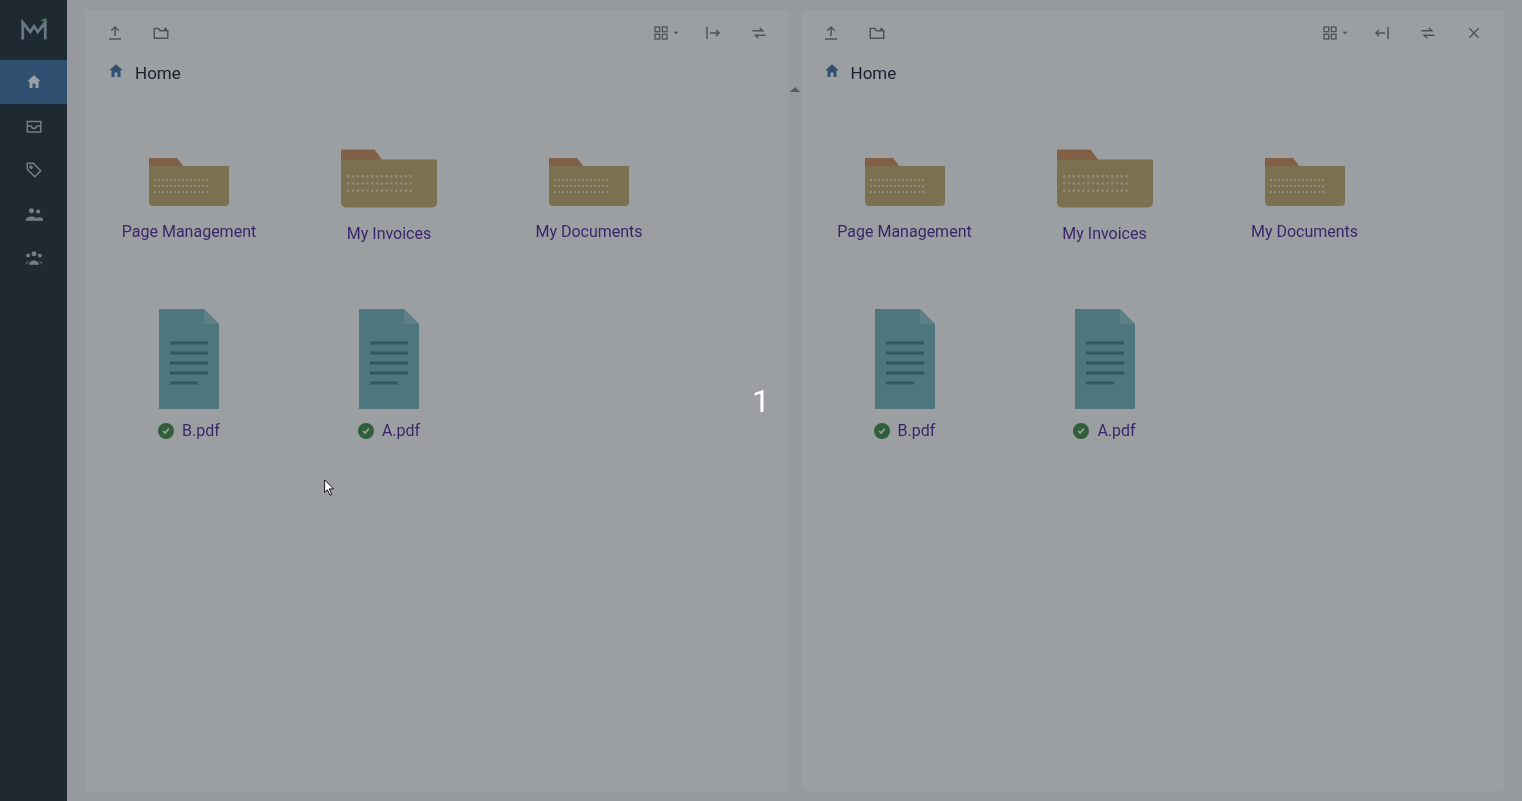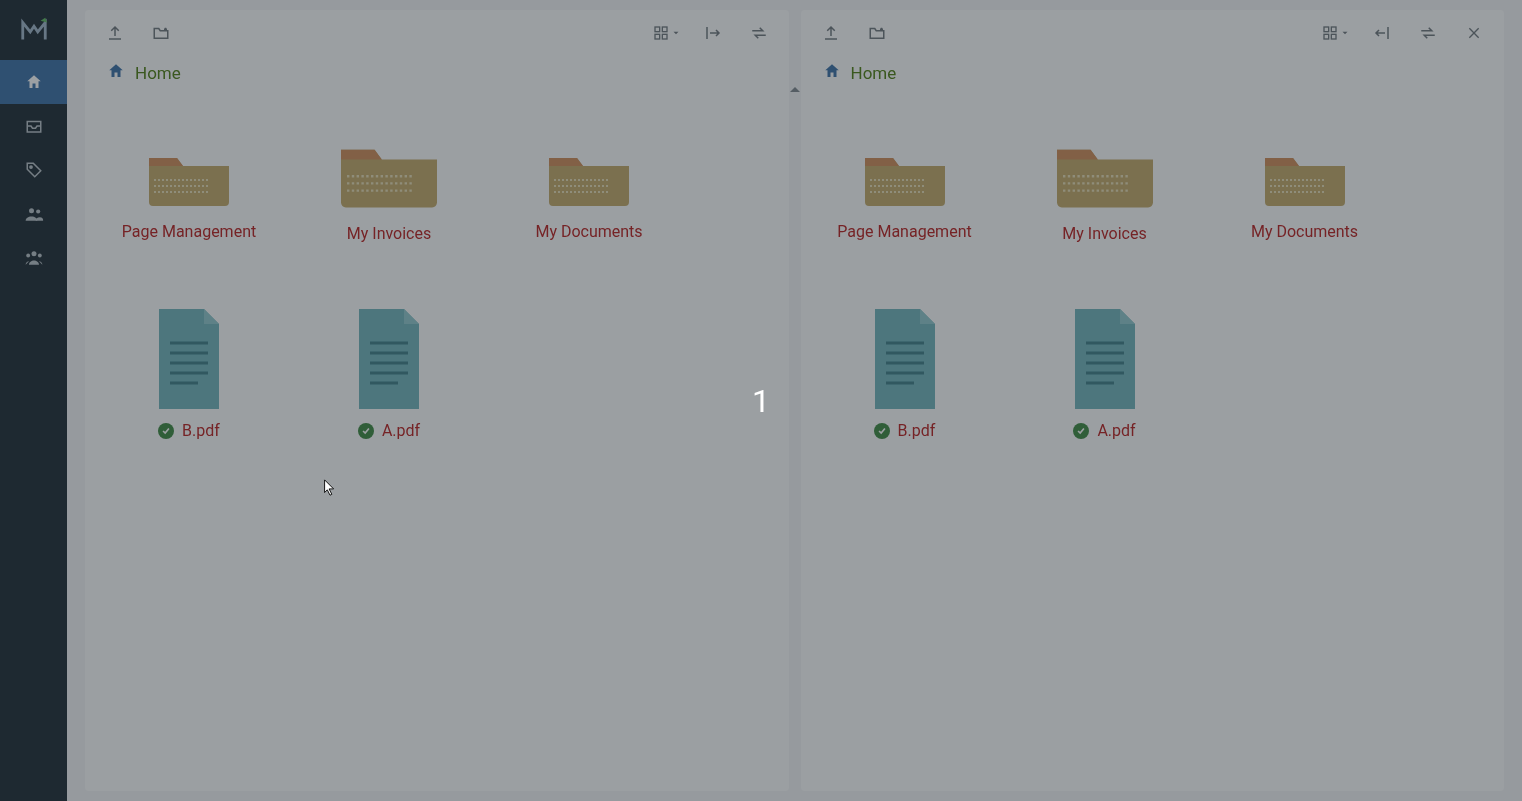--- a/index.html
+++ b/index.html
@@ -121,21 +121,21 @@
   .tb-btn.with-caret svg.caret { width: 10px; height: 10px; margin-left: 2px; }
   .breadcrumb {
     padding: 6px 22px 16px 22px;
     display: flex;
     align-items: center;
     gap: 10px;
     color: #3a6ea5;
     font-size: 17px;
   }
   .breadcrumb .home-ic { color: #3a6ea5; }
-  .breadcrumb .crumb { cursor: pointer; color: #4d7c0f; }
+  .breadcrumb .crumb { cursor: pointer; color: #0f172a; }
   .grid {
     display: flex;
     flex-wrap: wrap;
     padding: 10px 4px;
     gap: 0;
   }
   .grid-item {
     width: 200px;
     display: flex;
     flex-direction: column;
@@ -155,21 +155,21 @@
     margin-top: 18px;
   }
   .file-icon-wrap {
     width: 70px;
     height: 100px;
     margin-top: 24px;
     margin-bottom: 10px;
     position: relative;
   }
   .item-label {
-    color: #b91c1c;
+    color: #4c1d95;
     font-size: 16px;
     text-align: center;
     line-height: 1.45;
     max-width: 170px;
     display: flex;
     align-items: center;
     gap: 8px;
     justify-content: center;
   }
   .check-badge {

